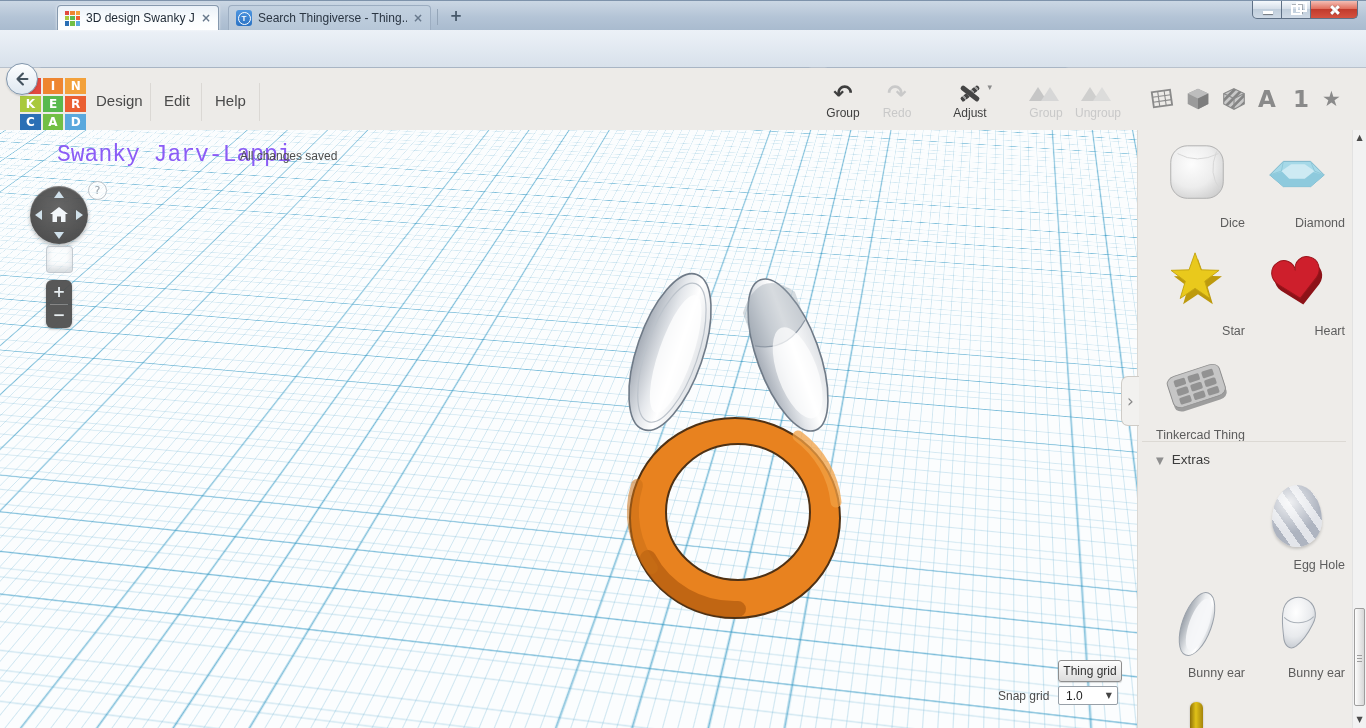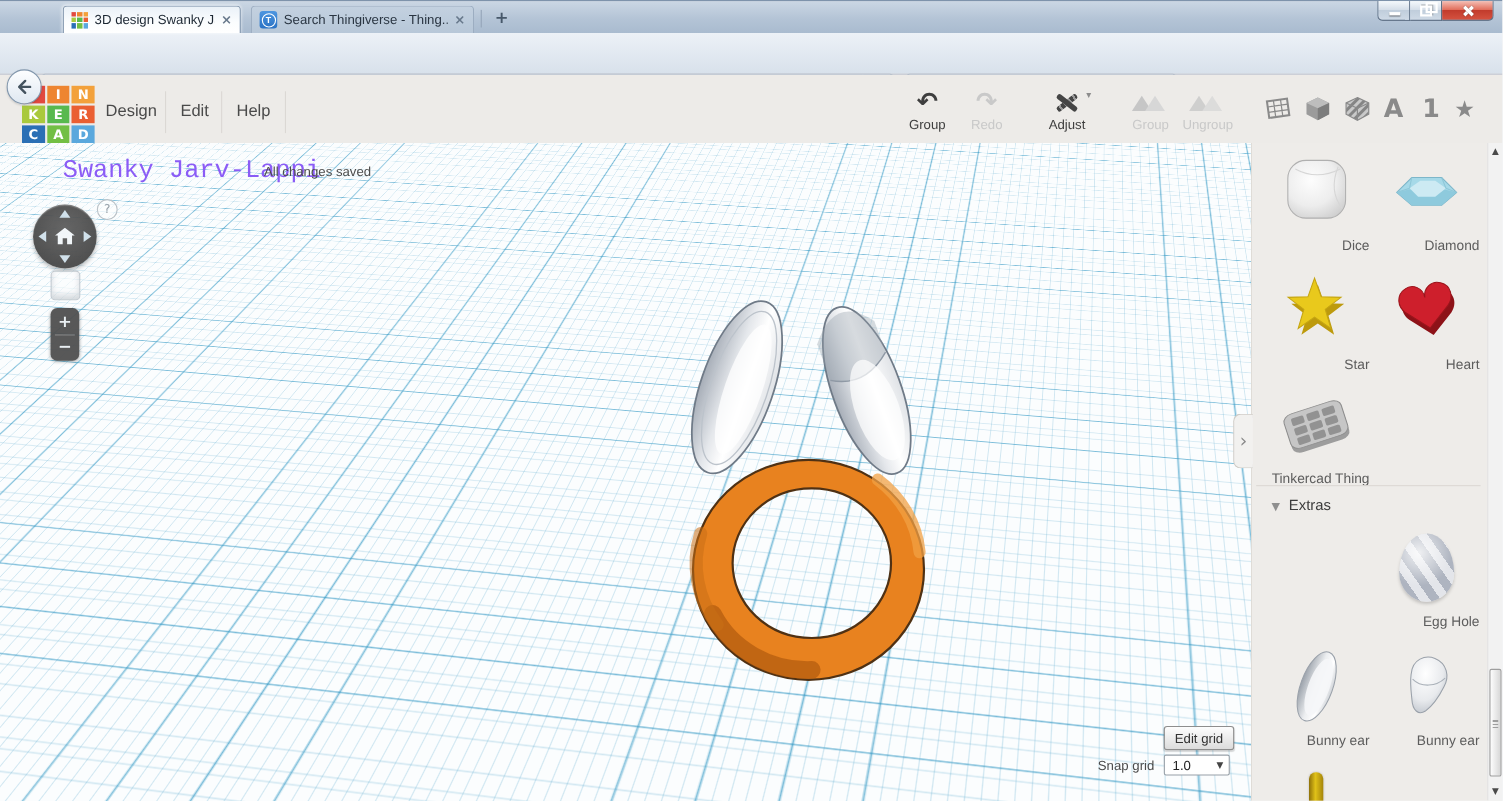--- a/index.html
+++ b/index.html
@@ -437,21 +437,21 @@
 
       <g>
         <path fill-rule="evenodd" fill="#e8821f" stroke="#4f3114" stroke-width="2" d="M40 278 a105 100 0 1 0 210 0 a105 100 0 1 0 -210 0 Z
              M76 272 a72 68 0 1 0 144 0 a72 68 0 1 0 -144 0 Z"></path>
         <path d="M58 318 A96 91 0 0 0 148 369" stroke="#b05a0e" stroke-width="16" fill="none" opacity="0.7" stroke-linecap="round"></path>
         <path d="M47 245 A100 95 0 0 0 62 328" stroke="#c96f15" stroke-width="12" fill="none" opacity="0.55" stroke-linecap="round"></path>
         <path d="M208 196 A100 95 0 0 1 246 262" stroke="#f2a044" stroke-width="11" fill="none" opacity="0.75" stroke-linecap="round"></path>
       </g>
     </svg>
 
-    <div id="editgrid">Edit grid</div>
+    <div id="editgrid">Thing grid</div>
     <div id="snaplabel">Snap grid</div>
     <div id="snapdd">
       <span class="val">1.0</span>
       <span class="caret glyph">▼</span>
     </div>
   </div>
 
   <div id="handle">
     <span class="glyph">›</span>
   </div>

